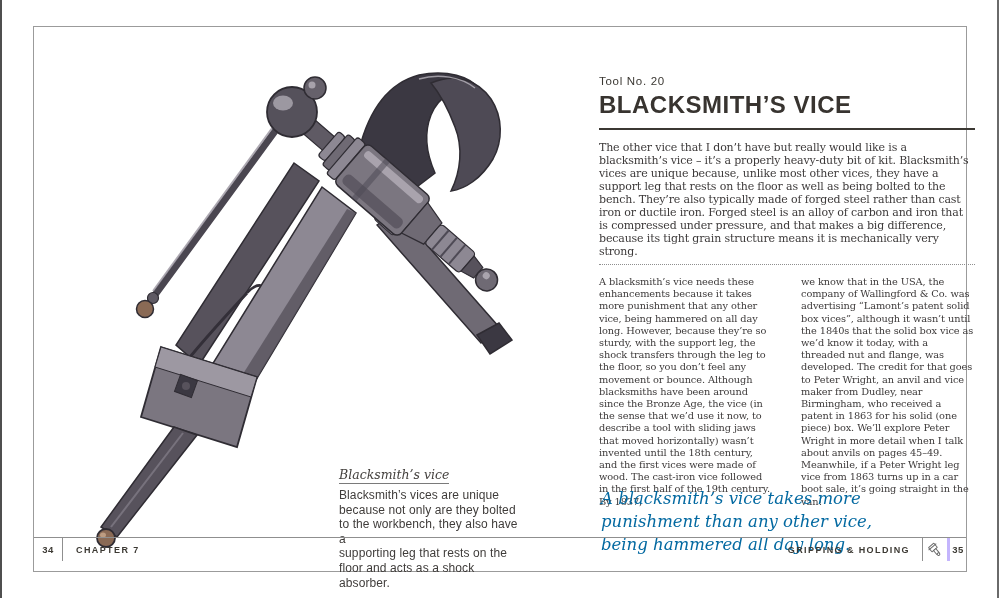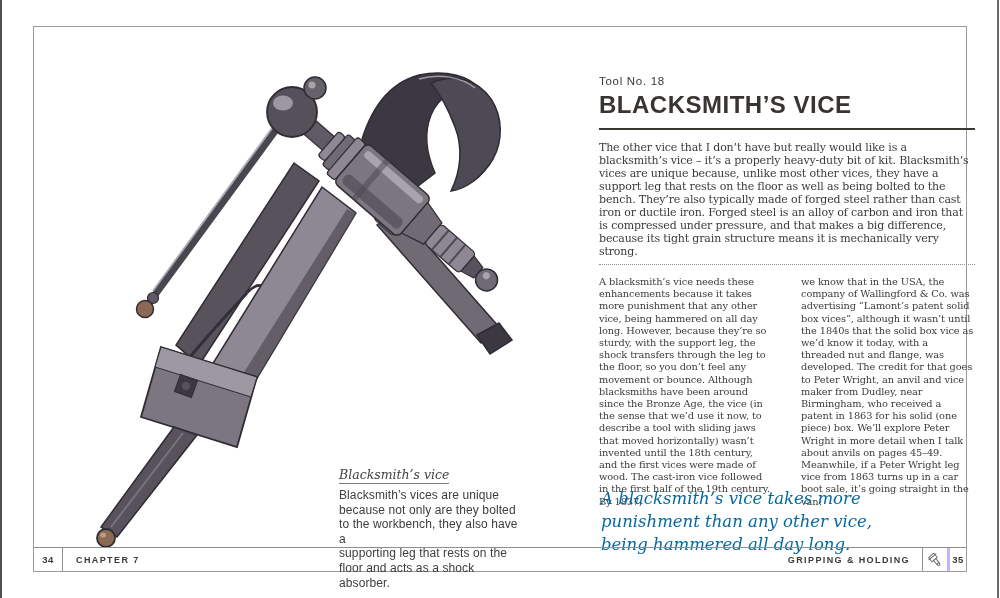--- a/index.html
+++ b/index.html
@@ -14,21 +14,21 @@
   .edge-left  { position:absolute; left:0; top:0; width:2px; height:598px; background:#4f4f4f; }
   .edge-right { position:absolute; left:997px; top:0; width:2px; height:598px; background:#6a6a6a; }
 
   .frame {
     position:absolute; left:33px; top:26px; width:934px; height:546px;
     border:1px solid #9b9b9b; background:#ffffff;
   }
 
   
   .footer {
-    position:absolute; left:0; right:0; bottom:0; height:24px;
+    position:absolute; left:0; right:0; bottom:10px; height:24px;
     border-top:1px solid #8f8f8f;
     display:flex; align-items:stretch;
     font-size:9px; font-weight:bold; letter-spacing:1.4px; color:#3c3933;
   }
   .footer .cell { display:flex; align-items:center; justify-content:center; }
   .pn-left  { width:29px; border-right:1px solid #8f8f8f; letter-spacing:0.5px; font-size:9.5px; }
   .chapter  { padding-left:13px; display:flex; align-items:center; }
   .section  { margin-left:auto; padding-right:12px; display:flex; align-items:center; }
   .icon-cell{ width:25px; border-left:1px solid #8f8f8f; }
   .pn-right { width:19px; border-left:3px solid #c4b5fd; letter-spacing:0.5px; font-size:9.5px; }
@@ -151,21 +151,21 @@
   <div class="caption">
     <div class="caption-title">Blacksmith’s vice</div>
     <div class="caption-body">Blacksmith’s vices are unique
 because not only are they bolted
 to the workbench, they also have a
 supporting leg that rests on the
 floor and acts as a shock absorber.</div>
   </div>
 
   <div class="content">
-    <div class="kicker">Tool No. 18</div>
+    <div class="kicker">Tool No. 20</div>
     <div class="title">BLACKSMITH’S VICE</div>
     <div class="title-rule"></div>
     <div class="intro">The other vice that I don’t have but really would like is a blacksmith’s vice – it’s a properly heavy-duty bit of kit. Blacksmith’s vices are unique because, unlike most other vices, they have a support leg that rests on the floor as well as being bolted to the bench. They’re also typically made of forged steel rather than cast iron or ductile iron. Forged steel is an alloy of carbon and iron that is compressed under pressure, and that makes a big difference, because its tight grain structure means it is mechanically very strong.</div>
 
     <div class="dotted-rule"></div>
 
     <div class="columns">
       <div class="col">A blacksmith’s vice needs these enhancements because it takes more punishment that any other vice, being hammered on all day long. However, because they’re so sturdy, with the support leg, the shock transfers through the leg to the floor, so you don’t feel any movement or bounce. Although blacksmiths have been around since the Bronze Age, the vice (in the sense that we’d use it now, to describe a tool with sliding jaws that moved horizontally) wasn’t invented until the 18th century, and the first vices were made of wood. The cast-iron vice followed in the first half of the 19th century. By 1837,</div>
       <div class="col">we know that in the USA, the company of Wallingford &amp; Co. was advertising “Lamont’s patent solid box vices”, although it wasn’t until the 1840s that the solid box vice as we’d know it today, with a threaded nut and flange, was developed. The credit for that goes to Peter Wright, an anvil and vice maker from Dudley, near Birmingham, who received a patent in 1863 for his solid (one piece) box. We’ll explore Peter Wright in more detail when I talk about anvils on pages 45–49. Meanwhile, if a Peter Wright leg vice from 1863 turns up in a car boot sale, it’s going straight in the van!</div>
     </div>

